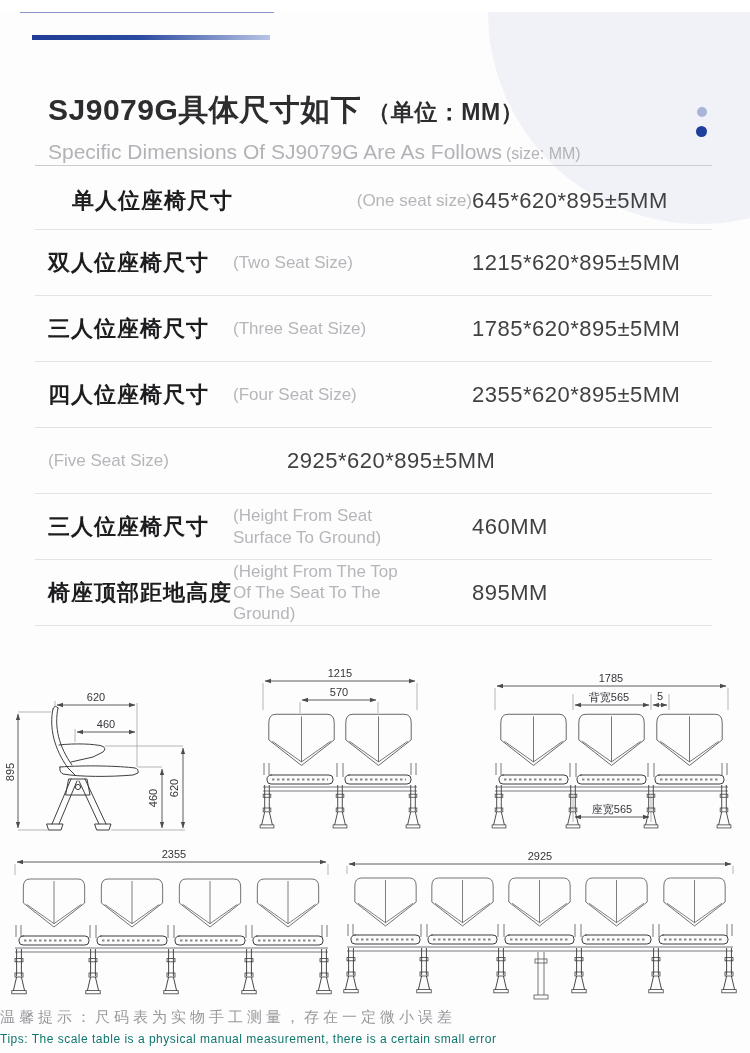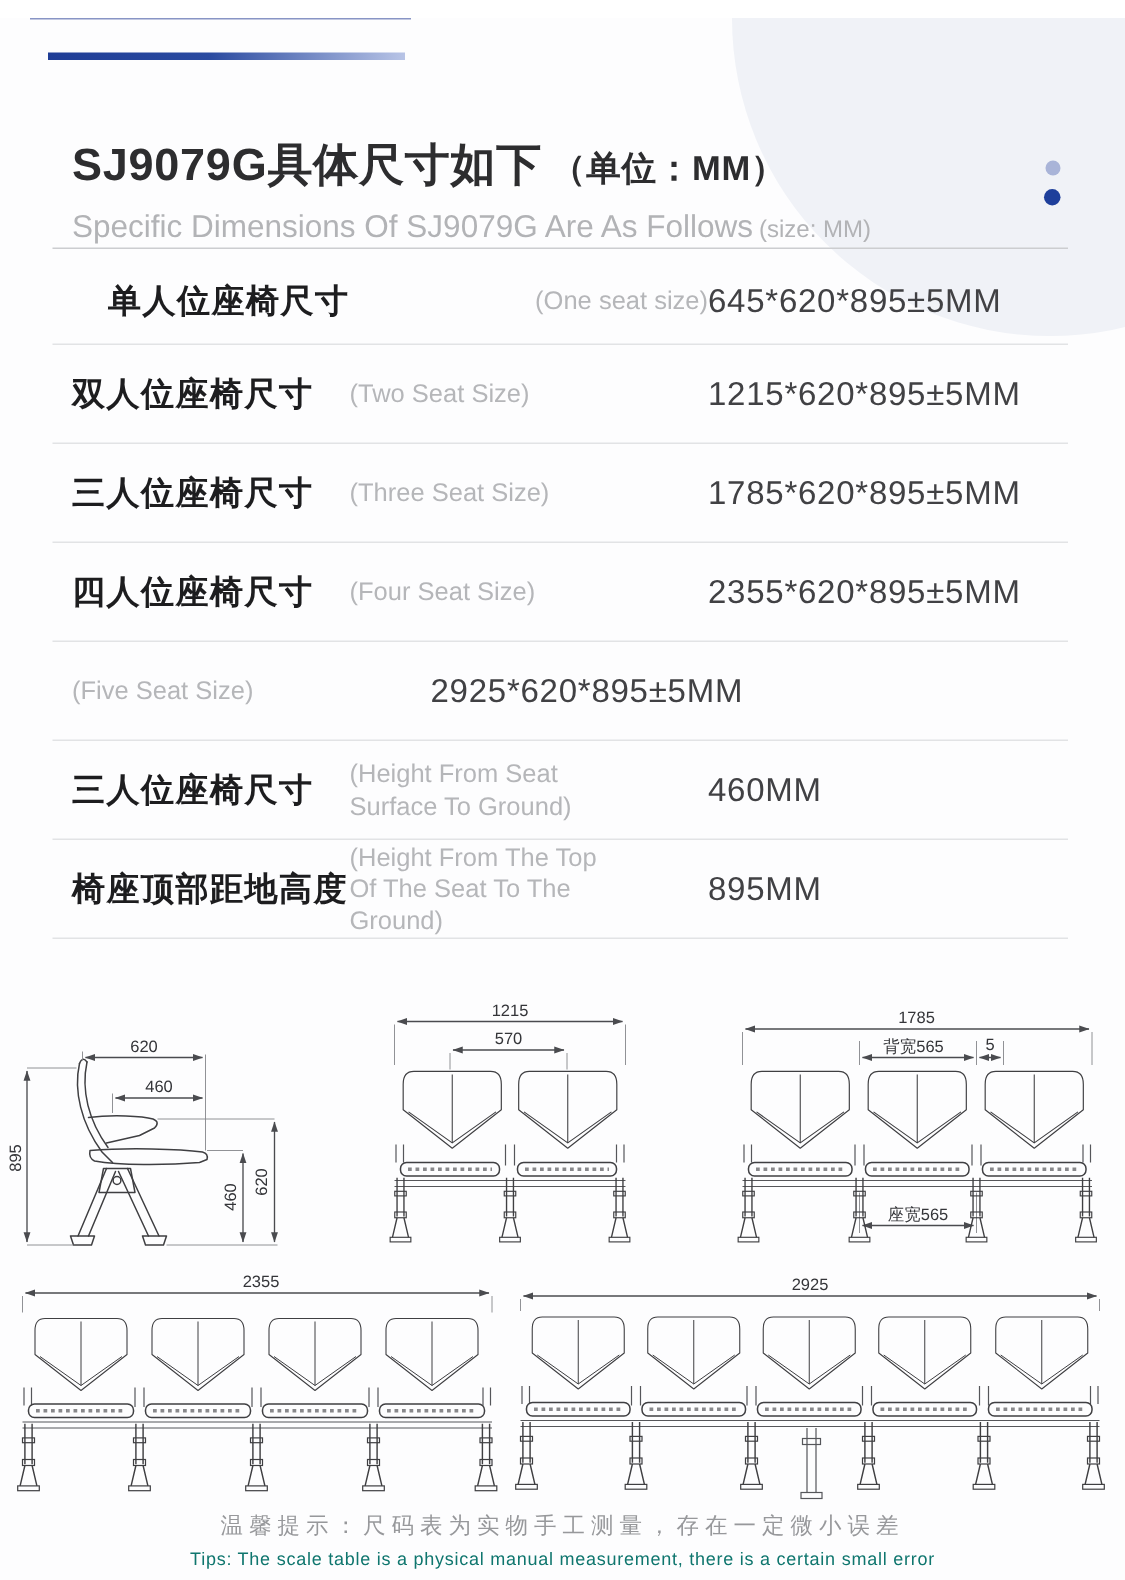--- a/index.html
+++ b/index.html
@@ -53,21 +53,21 @@
   .dw-d{left:8px;top:833px;}
   .dw-e{left:338px;top:833px;}
 
   svg .outline{fill:none;stroke:#3f3f42;stroke-width:1;stroke-linejoin:round;stroke-linecap:round;}
   svg .thin{fill:none;stroke:#55565a;stroke-width:.8;}
   svg .dim{fill:none;stroke:#4a4b4f;stroke-width:.9;marker-start:url(#arr);marker-end:url(#arr);}
   svg .ext{fill:none;stroke:#85868a;stroke-width:.6;}
   svg .hatch{fill:none;stroke:#55565a;stroke-width:2.2;stroke-dasharray:2.5 2.5;opacity:.7;}
   svg text{font-family:"Liberation Sans","DejaVu Sans",sans-serif;font-size:11px;fill:#343539;}
 
-  .tips{position:absolute;left:0;top:996px;width:750px;text-align:center;}
+  .tips{position:absolute;left:0;top:996px;width:750px;text-align:left;}
   .tip-cn{font-size:15px;color:#97989b;letter-spacing:4px;}
   .tip-en{margin-top:5px;font-size:12px;color:#0f766e;letter-spacing:.5px;}
 </style>
 </head>
 <body>
 
 <div class="page">
 
   <div class="bg-circle"></div>
   <div class="top-line"></div>

